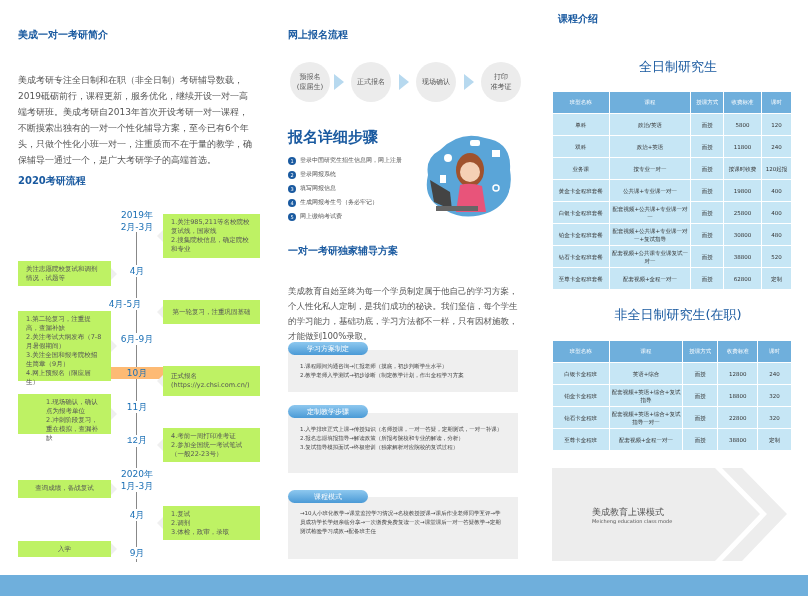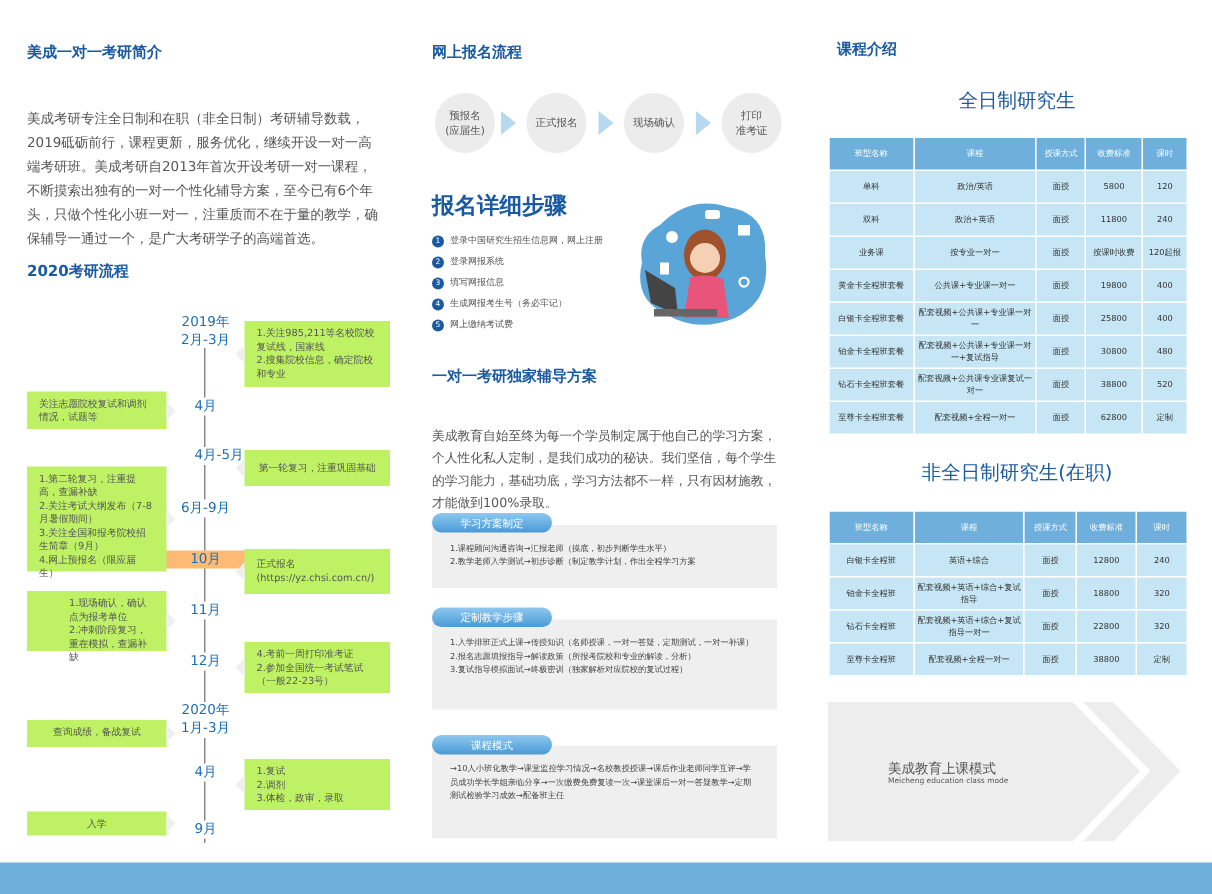--- a/index.html
+++ b/index.html
@@ -31,25 +31,25 @@
 <div class="col" id="c1">
   <div class="h1" style="left:18px;top:28px;">美成一对一考研简介</div>
   <div class="para" style="left:18px;top:52px;width:236px;font-size:9px;">美成考研专注全日制和在职（非全日制）考研辅导数载，2019砥砺前行，课程更新，服务优化，继续开设一对一高端考研班。美成考研自2013年首次开设考研一对一课程，不断摸索出独有的一对一个性化辅导方案，至今已有6个年头，只做个性化小班一对一，注重质而不在于量的教学，确保辅导一通过一个，是广大考研学子的高端首选。</div>
   <div class="h1" style="left:18px;top:174px;">2020考研流程</div>
 
   <div class="tl-line" style="top:232px;height:330px;"></div>
 
   <div class="tl-date" style="left:107px;top:209px;white-space:pre;">2019年
 2月-3月</div>
   <div class="tl-date" style="left:107px;top:265px;background:#fff;">4月</div>
-  <div class="tl-date" style="left:116px;top:298px;background:#fff;">4月-5月</div>
+  <div class="tl-date" style="left:95px;top:298px;background:#fff;">4月-5月</div>
   <div class="tl-date" style="left:107px;top:333px;background:#fff;">6月-9月</div>
   <div class="tl-date" style="left:107px;top:367px;background:#fdba74;">10月</div>
   <div class="tl-date" style="left:107px;top:401px;background:#fff;">11月</div>
-  <div class="tl-date" style="left:107px;top:435px;background:#fff;">12月</div>
+  <div class="tl-date" style="left:107px;top:435px;background:#fff;font-family:Liberation Mono, monospace;">12月</div>
   <div class="tl-date" style="left:107px;top:468px;white-space:pre;background:#fff;">2020年
 1月-3月</div>
   <div class="tl-date" style="left:107px;top:509px;background:#fff;">4月</div>
   <div class="tl-date" style="left:107px;top:547px;background:#fff;">9月</div>
 
   <div class="tl-box r" style="left:163px;top:214px;width:97px;height:44px;white-space:pre-wrap;">1.关注985,211等名校院校复试线，国家线
 2.搜集院校信息，确定院校和专业</div>
   <div class="tl-box r" style="left:163px;top:300px;width:97px;height:24px;padding-top:8px;text-align:center;">第一轮复习，注重巩固基础</div>
   <div class="tl-box r" style="left:163px;top:366px;width:97px;height:30px;white-space:pre-wrap;padding-top:6px;">正式报名
 (https://yz.chsi.com.cn/)</div>
@@ -133,21 +133,21 @@
   <div class="graybox" style="left:18px;top:413px;width:230px;height:60px;padding-top:12px;white-space:pre-wrap;">1.入学排班正式上课→传授知识（名师授课，一对一答疑，定期测试，一对一补课）
 2.报名志愿填报指导→解读政策（所报考院校和专业的解读，分析）
 3.复试指导模拟面试→终极密训（独家解析对应院校的复试过程）</div>
   <div class="pill" style="left:18px;top:405px;">定制教学步骤</div>
 
   <div class="graybox" style="left:18px;top:497px;width:230px;height:62px;padding-top:12px;">→10人小班化教学→课堂监控学习情况→名校教授授课→课后作业老师同学互评→学员成功学长学姐亲临分享→一次缴费免费复读一次→课堂课后一对一答疑教学→定期测试检验学习成效→配备班主任</div>
   <div class="pill" style="left:18px;top:490px;">课程模式</div>
 </div>
 
 <div class="col" id="c3">
-  <div class="h1" style="left:18px;top:26px;">课程介绍</div>
+  <div class="h1" style="left:18px;top:12px;">课程介绍</div>
   <div class="sub-title" style="left:12px;top:58px;width:252px;">全日制研究生</div>
 
   <table style="left:12px;top:91px;width:240px;">
     <colgroup>
         <col style="width:57px">
         <col style="width:82px">
         <col style="width:33px">
         <col style="width:38px">
         <col style="width:30px">
       </colgroup>

